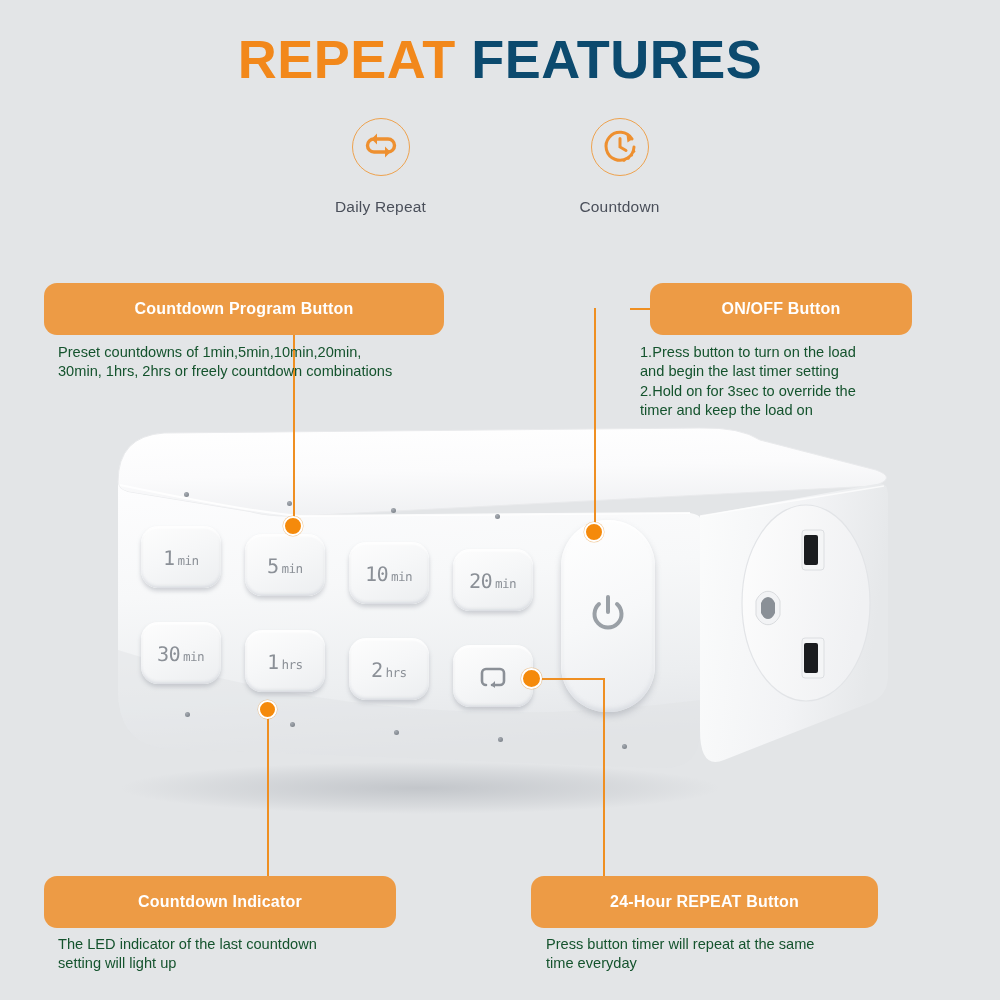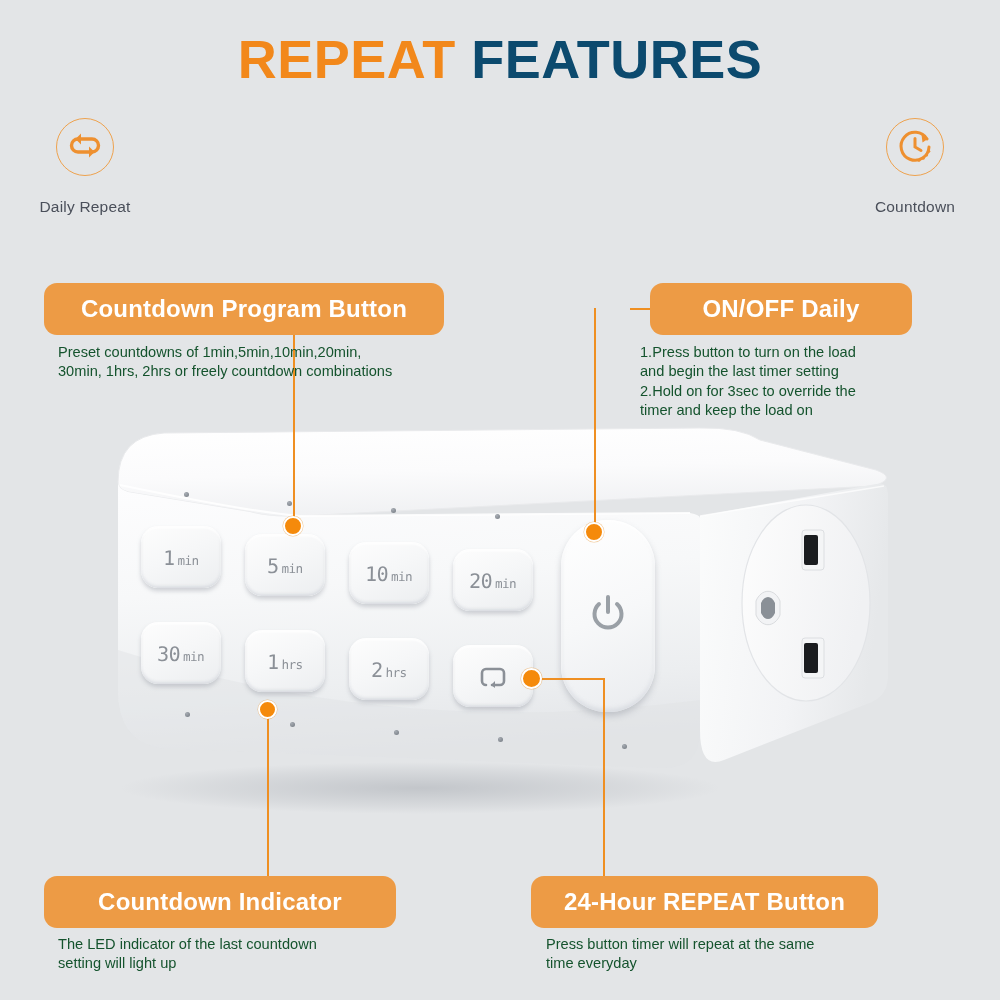--- a/index.html
+++ b/index.html
@@ -17,40 +17,40 @@
     text-align:center;
     font-size:54px; font-weight:bold; letter-spacing:0.5px;
     white-space:nowrap;
   }
   #title .t-orange { color:#f2881b; }
   #title .t-dark   { color:#0c4a6e; }
 
   
   #features {
     position:absolute; top:118px; left:0; width:1000px;
-    display:flex; justify-content:space-between; gap:69px;
+    display:flex; justify-content:center; gap:69px;
   }
   .feature { width:170px; text-align:center; }
   .feature .circ {
     width:58px; height:58px; margin:0 auto 22px auto;
     border:1.6px solid #eea24e; border-radius:50%;
     display:flex; align-items:center; justify-content:center;
     background:#e3e5e7;
   }
   .feature .flabel {
     font-size:15.5px; color:#4a4f5a; letter-spacing:0.2px;
   }
 
   
   .badge {
     position:absolute;
     background:#ed9b45;
     border-radius:13px;
     color:#ffffff;
-    font-size:24px; font-weight:bold;
+    font-size:16px; font-weight:bold;
     letter-spacing:0.2px;
     display:flex; align-items:center; justify-content:center;
     white-space:nowrap;
   }
   .desc {
     position:absolute;
     color:#14532d;
     font-size:14.6px;
     line-height:1.32;
     white-space:pre-line;
@@ -345,21 +345,21 @@
 <div class="ldot" id="dot-ci"></div>
 
 <div class="lline" id="line-rp-v"></div>
 <div class="lline" id="line-rp-h"></div>
 <div class="ldot" id="dot-rp"></div>
 
 <div class="badge" id="badge-countdown-program">Countdown Program  Button</div>
 <div class="desc" id="desc-countdown-program">Preset countdowns of 1min,5min,10min,20min,
 30min, 1hrs, 2hrs or freely countdown combinations</div>
 
-<div class="badge" id="badge-onoff">ON/OFF Daily</div>
+<div class="badge" id="badge-onoff">ON/OFF Button</div>
 <div class="desc" id="desc-onoff">1.Press button to turn on the load
 and begin the last timer setting
 2.Hold on for 3sec to override the
 timer and keep the load on</div>
 
 <div class="badge" id="badge-countdown-ind">Countdown Indicator</div>
 <div class="desc" id="desc-countdown-ind">The LED indicator of the last countdown
 setting will light up</div>
 
 <div class="badge" id="badge-repeat">24-Hour REPEAT Button</div>

